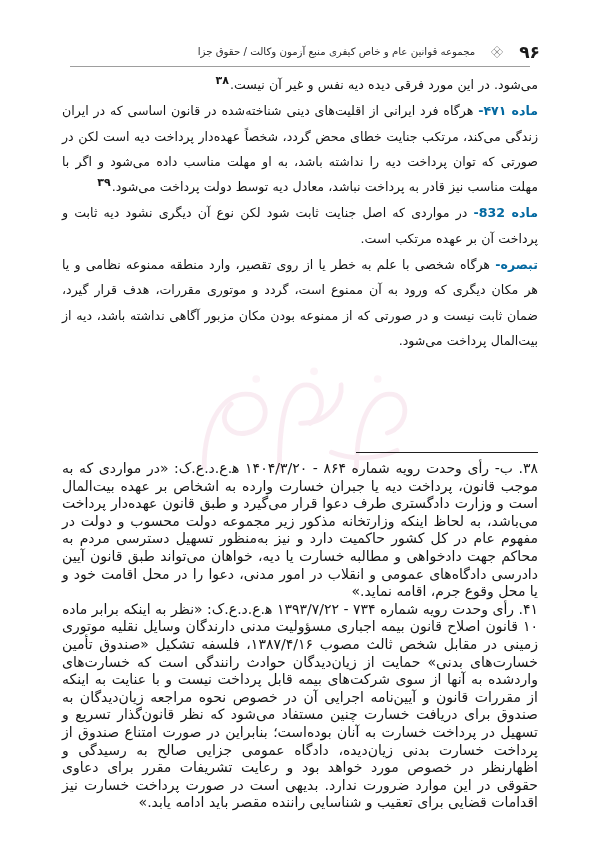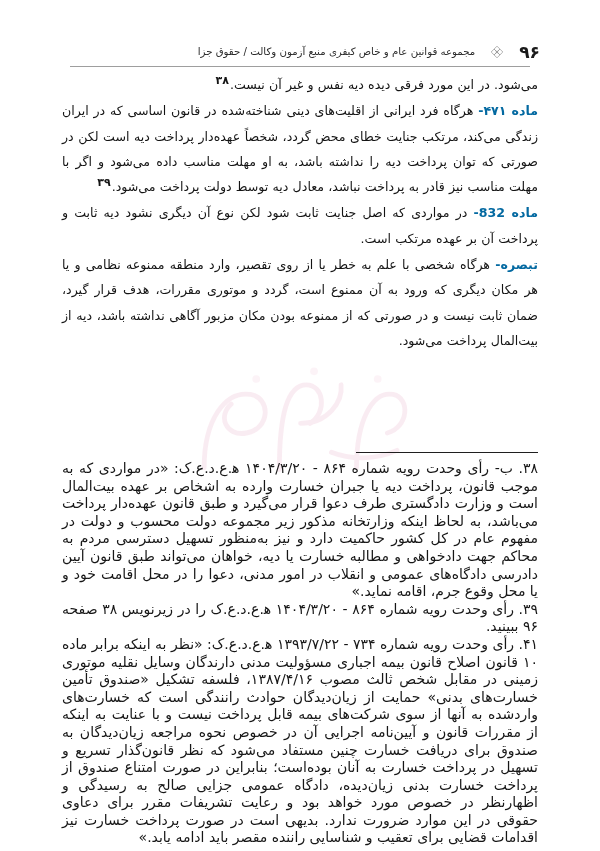--- a/index.html
+++ b/index.html
@@ -193,20 +193,19 @@
 
 
 
   </div>
 
   <div class="footnotes">
     <div class="footnote-rule"></div>
 
     <p class="fn"><span class="fn-num">۳۸.</span><span class="fn-sub"> ب- </span><span>رأی وحدت رویه شماره ۸۶۴ - ۱۴۰۴/۳/۲۰ ه‍.ع.د.ع.ک: «در مواردی که به موجب قانون، پرداخت دیه یا جبران خسارت وارده به اشخاص بر عهده بیت‌المال است و وزارت دادگستری طرف دعوا قرار می‌گیرد و طبق قانون عهده‌دار پرداخت می‌باشد، به لحاظ اینکه وزارتخانه مذکور زیر مجموعه دولت محسوب و دولت در مفهوم عام در کل کشور حاکمیت دارد و نیز به‌منظور تسهیل دسترسی مردم به محاکم جهت دادخواهی و مطالبه خسارت یا دیه، خواهان می‌تواند طبق قانون آیین دادرسی دادگاه‌های عمومی و انقلاب در امور مدنی، دعوا را در محل اقامت خود و یا محل وقوع جرم، اقامه نماید.»</span></p>
 
-    <p class="fn"><span class="fn-num">۳۹.</span> <span>رأی وحدت رویه شماره ۸۶۴ - ۱۴۰۴/۳/۲۰ ه‍.ع.د.ع.ک را در زیرنویس ۳۸ صفحه ۹۶ ببینید.</span></p>
 
 
 
     <p class="fn"><span class="fn-num">۴۱.</span> <span>رأی وحدت رویه شماره ۷۳۴ - ۱۳۹۳/۷/۲۲ ه‍.ع.د.ع.ک: «نظر به اینکه برابر ماده ۱۰ قانون اصلاح قانون بیمه اجباری مسؤولیت مدنی دارندگان وسایل نقلیه موتوری زمینی در مقابل شخص ثالث مصوب ۱۳۸۷/۴/۱۶، فلسفه تشکیل «صندوق تأمین خسارت‌های بدنی» حمایت از زیان‌دیدگان حوادث رانندگی است که خسارت‌های واردشده به آنها از سوی شرکت‌های بیمه قابل پرداخت نیست و با عنایت به اینکه از مقررات قانون و آیین‌نامه اجرایی آن در خصوص نحوه مراجعه زیان‌دیدگان به صندوق برای دریافت خسارت چنین مستفاد می‌شود که نظر قانون‌گذار تسریع و تسهیل در پرداخت خسارت به آنان بوده‌است؛ بنابراین در صورت امتناع صندوق از پرداخت خسارت بدنی زیان‌دیده، دادگاه عمومی جزایی صالح به رسیدگی و اظهارنظر در خصوص مورد خواهد بود و رعایت تشریفات مقرر برای دعاوی حقوقی در این موارد ضرورت ندارد. بدیهی است در صورت پرداخت خسارت نیز اقدامات قضایی برای تعقیب و شناسایی راننده مقصر باید ادامه یابد.»</span></p>
   </div>
 
 </div>
 
 </body></html>

